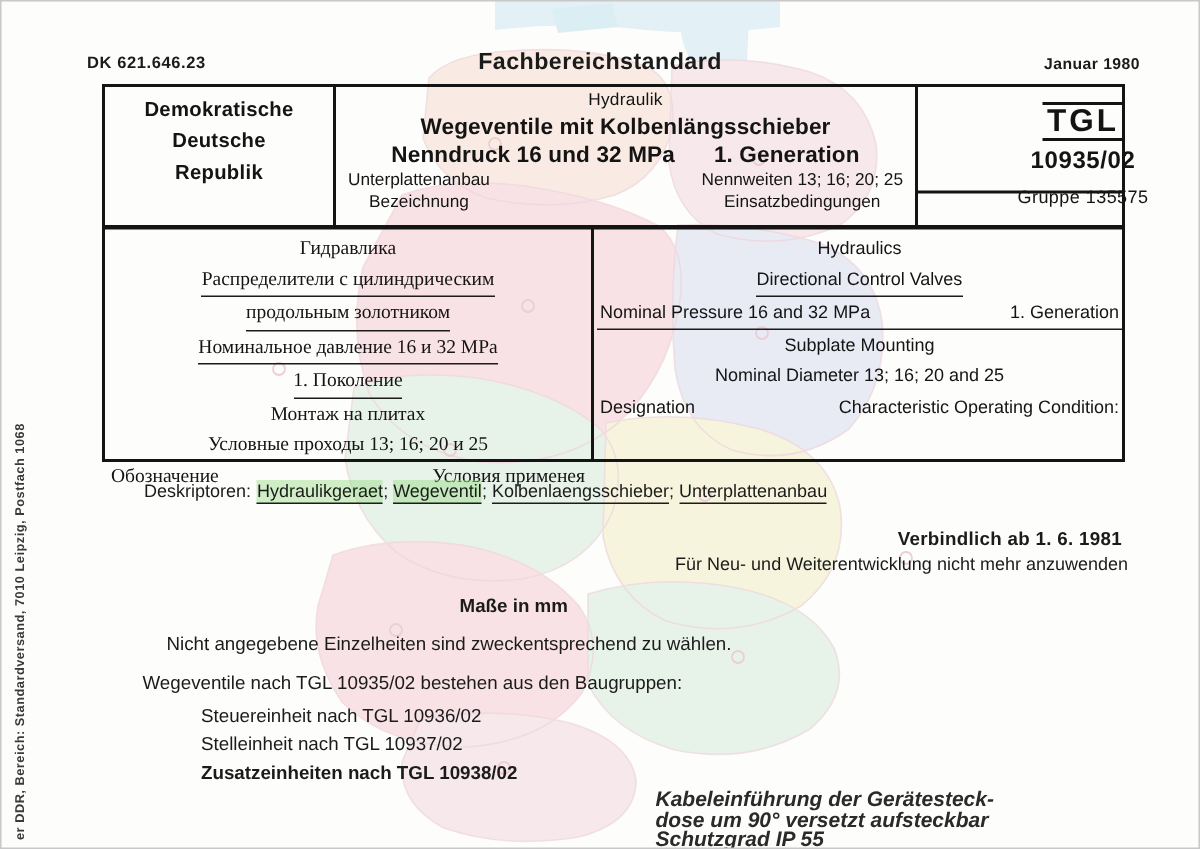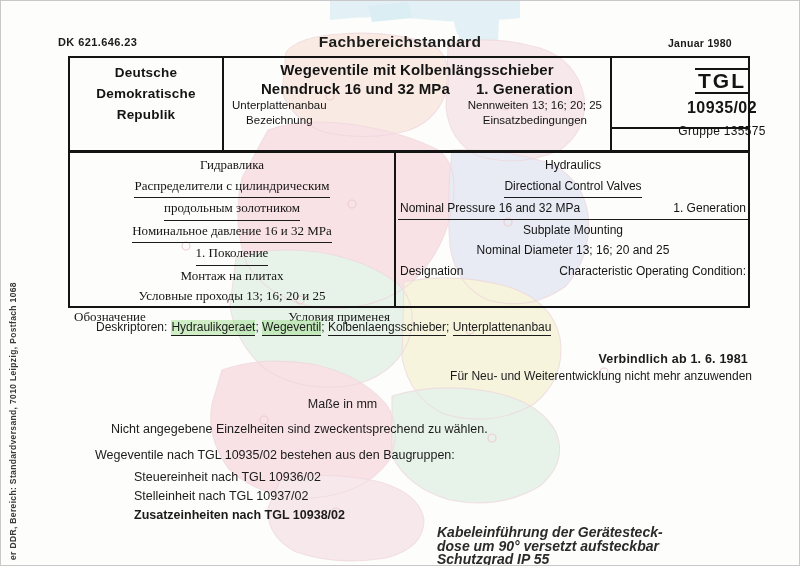--- a/index.html
+++ b/index.html
@@ -65,21 +65,21 @@
   #dk-number {
     left: 58px; top: 36px;
     font-size: 11px; font-weight: bold; letter-spacing: 0.4px;
   }
   #doc-kind {
     left: 0; top: 33px; width: 800px;
     text-align: center;
     font-size: 15.5px; font-weight: bold; letter-spacing: 0.3px;
   }
   #doc-date {
-    right: 68px; top: 37px;
+    right: 40px; top: 37px;
     font-size: 10.5px; font-weight: bold; letter-spacing: 0.3px;
   }
 
   
   .frame-line { position: absolute; background: #141414; }
 
   #outer-frame {
     position: absolute;
     left: 68px; top: 56px;
     width: 682px; height: 252px;
@@ -212,21 +212,21 @@
     right: 52px; top: 352px;
     font-size: 12.5px; font-weight: bold; letter-spacing: 0.2px;
   }
   #no-new-dev {
     right: 48px; top: 369px;
     font-size: 12px;
   }
   #units-note {
     left: 0; top: 397px; width: 685px;
     text-align: center;
-    font-size: 12.5px; font-weight: normal;
+    font-size: 12.5px; font-weight: bold;
   }
   #unspecified {
     left: 111px; top: 422px;
     font-size: 12.5px;
   }
   #assembly-intro {
     left: 95px; top: 448px;
     font-size: 12.5px;
   }
   .assembly-item {
@@ -344,26 +344,27 @@
     <div class="txt" id="doc-date">Januar 1980</div>
 
     <div id="outer-frame"></div>
     <div class="frame-line" id="rule-v1"></div>
     <div class="frame-line" id="rule-v2"></div>
     <div class="frame-line" id="rule-h1"></div>
     <div class="frame-line" id="rule-h2"></div>
     <div class="frame-line" id="rule-v3"></div>
 
     <div id="ddr-block">
+      <div>Demokratische</div>
       <div>Deutsche</div>
-      <div>Demokratische</div>
       <div>Republik</div>
     </div>
 
     <div id="title-block">
+      <div class="sub">Hydraulik</div>
       <div class="main">Wegeventile mit Kolbenlängsschieber</div>
       <div class="main" id="title-line3">
         <span>Nenndruck 16 und 32 MPa</span>
         <span>1. Generation</span>
       </div>
       <div id="title-cols">
         <div>
           <div>Unterplattenanbau</div>
           <div>Bezeichnung</div>
         </div>

